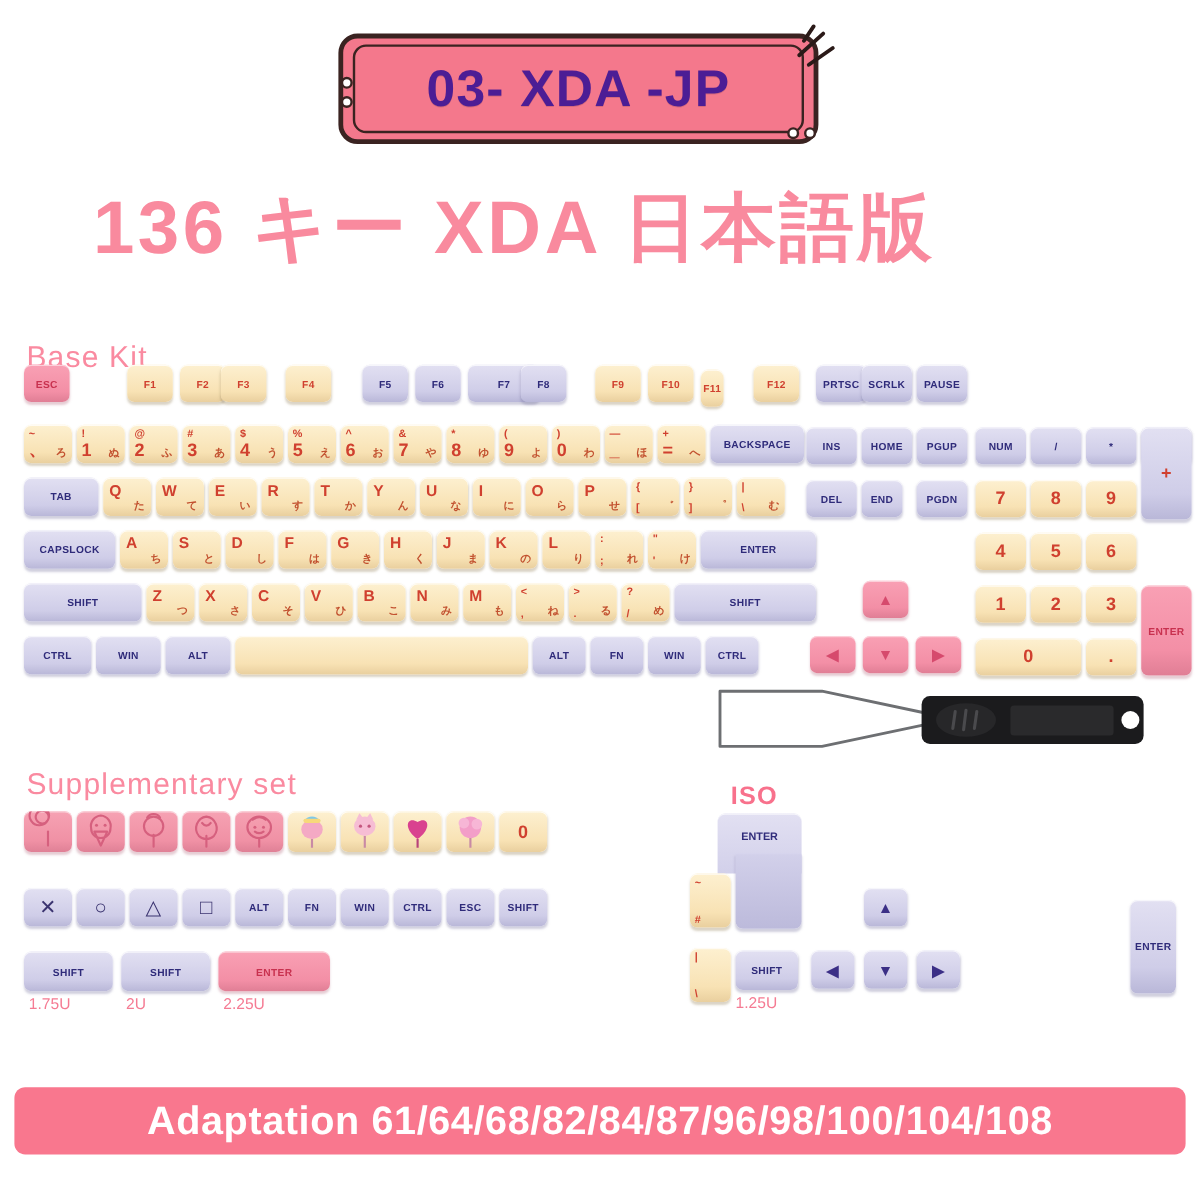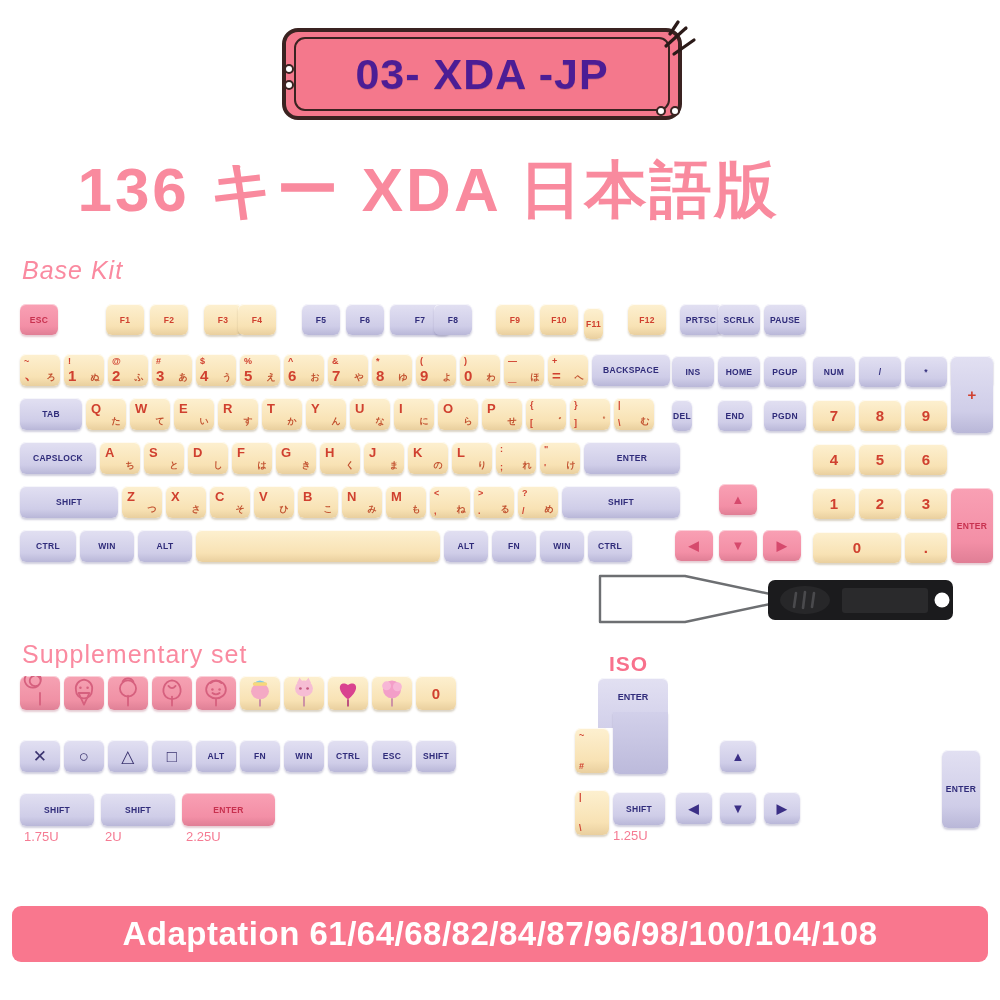--- a/index.html
+++ b/index.html
@@ -57,21 +57,21 @@
     white-space: nowrap;
   }
 
   
   .sec-label {
     position: absolute;
     color: #fa8aa0;
     font-size: 25px;
     letter-spacing: 1px;
   }
-  .sec-base { left: 22px; top: 256px; font-style: italic; }
+  .sec-base { left: 22px; top: 284px; }
   .sec-supp { left: 22px; top: 640px; }
   .sec-iso  { left: 609px; top: 652px; font-size: 21px; color: #f8718c; font-weight: bold; }
 
   
   .key {
     position: absolute;
     border-radius: 6px;
     display: flex;
     align-items: center;
     justify-content: center;
@@ -174,21 +174,21 @@
 <div id="base-kit">
     <div class="key k-pink" style="left: 20px; top: 304px; width: 38px; height: 31px;">
       <span class="lg-center">ESC</span>
     </div>
     <div class="key k-cream" style="left: 106px; top: 304px; width: 38px; height: 31px;">
       <span class="lg-center">F1</span>
     </div>
     <div class="key k-cream" style="left: 150px; top: 304px; width: 38px; height: 31px;">
       <span class="lg-center">F2</span>
     </div>
-    <div class="key k-cream" style="left: 204px; top: 304px; width: 38px; height: 31px;">
+    <div class="key k-cream" style="left: 184px; top: 304px; width: 38px; height: 31px;">
       <span class="lg-center">F3</span>
     </div>
     <div class="key k-cream" style="left: 238px; top: 304px; width: 38px; height: 31px;">
       <span class="lg-center">F4</span>
     </div>
     <div class="key k-lav" style="left: 302px; top: 304px; width: 38px; height: 31px;">
       <span class="lg-center">F5</span>
     </div>
     <div class="key k-lav" style="left: 346px; top: 304px; width: 38px; height: 31px;">
       <span class="lg-center">F6</span>
@@ -567,21 +567,21 @@
     </div>
     <div class="key k-lav" style="left: 672px; top: 356px; width: 42px; height: 31px;">
       <span class="lg-center">INS</span>
     </div>
     <div class="key k-lav" style="left: 718px; top: 356px; width: 42px; height: 31px;">
       <span class="lg-center">HOME</span>
     </div>
     <div class="key k-lav" style="left: 764px; top: 356px; width: 42px; height: 31px;">
       <span class="lg-center">PGUP</span>
     </div>
-    <div class="key k-lav" style="left: 672px; top: 400px; width: 20px; height: 31px;">
+    <div class="key k-lav" style="left: 672px; top: 400px; width: 42px; height: 31px;">
       <span class="lg-center">DEL</span>
     </div>
     <div class="key k-lav" style="left: 718px; top: 400px; width: 34px; height: 31px; text-decoration: underline;">
       <span class="lg-center">END</span>
     </div>
     <div class="key k-lav" style="left: 764px; top: 400px; width: 42px; height: 31px;">
       <span class="lg-center">PGDN</span>
     </div>
     <div class="key k-pink" style="left: 719px; top: 484px; width: 38px; height: 31px;">
       <span class="lg-center arrow-glyph">▲</span>

